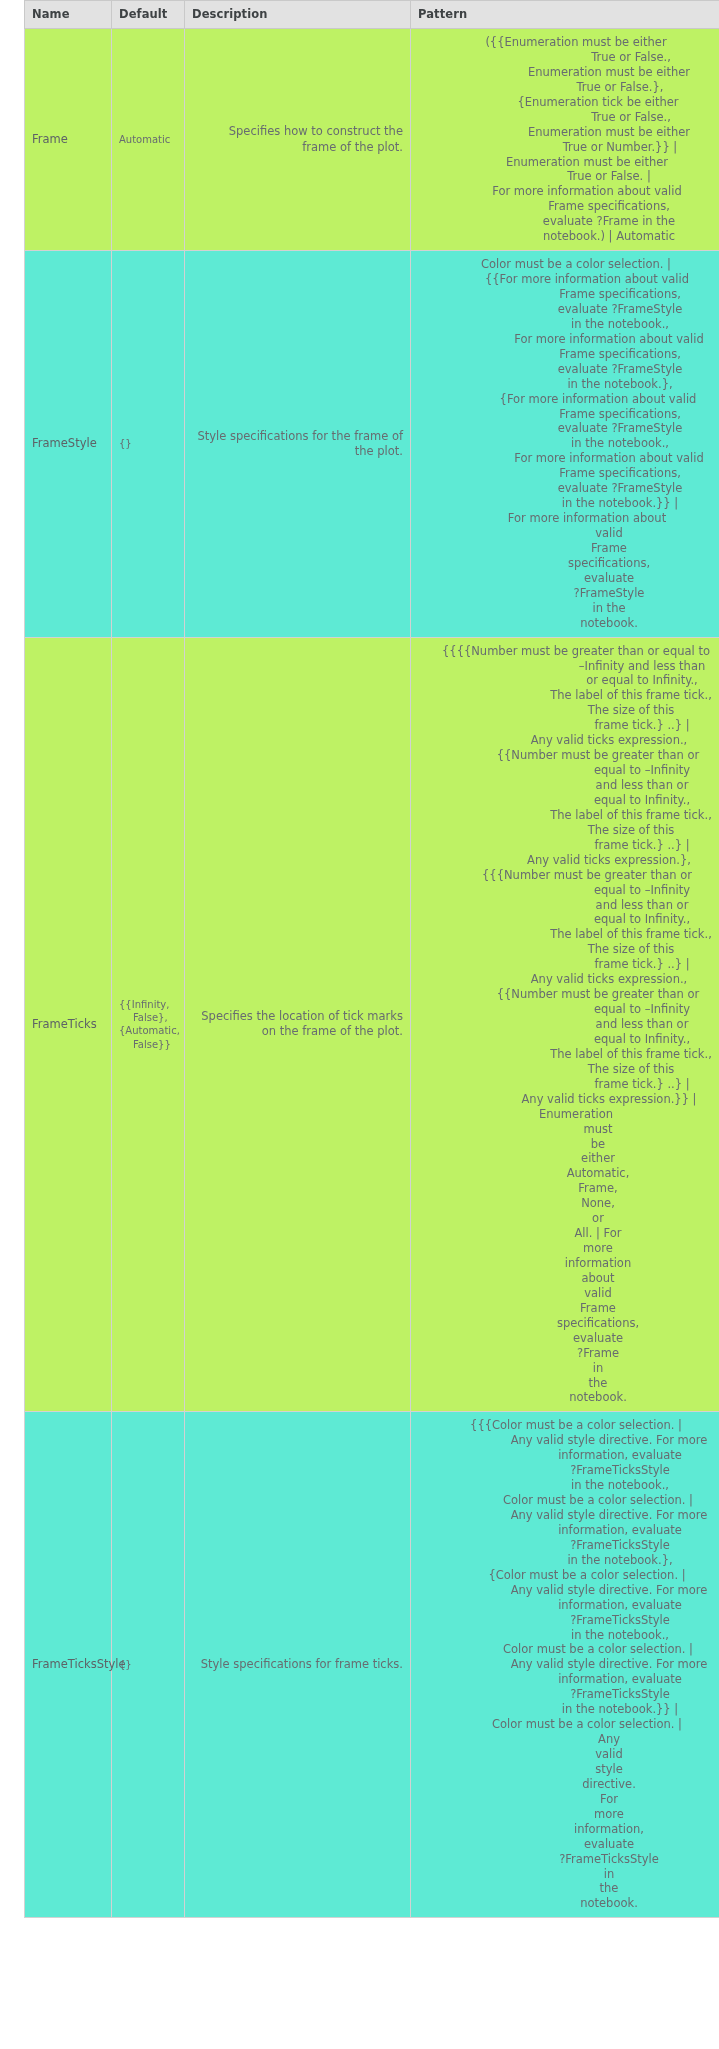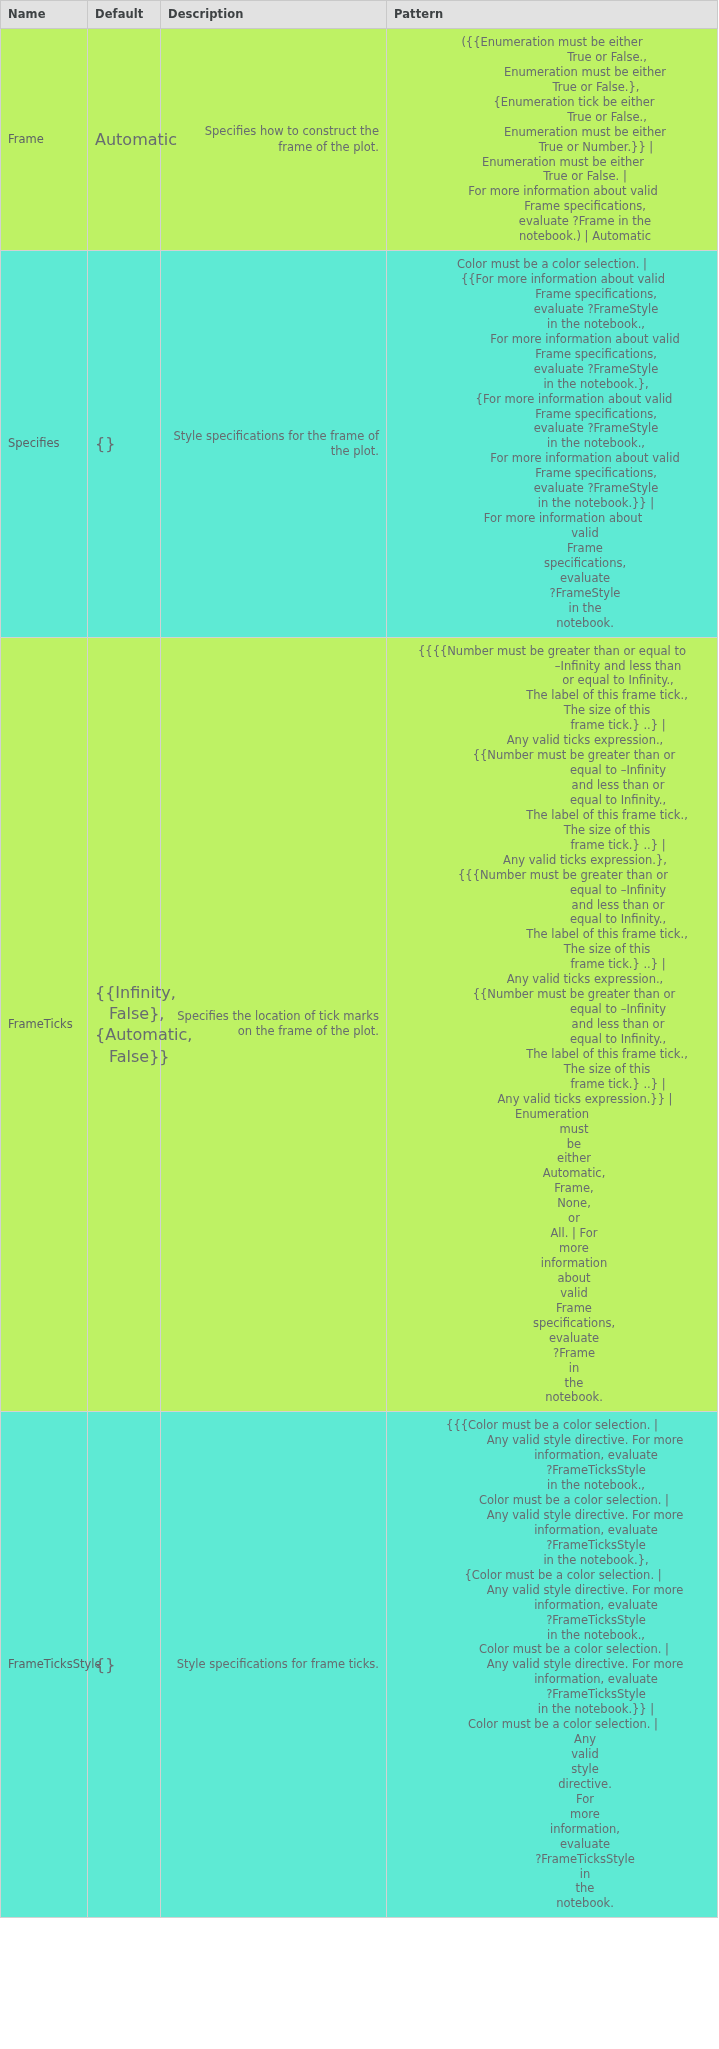--- a/index.html
+++ b/index.html
@@ -9,20 +9,21 @@
     background: #ffffff;
   }
   body {
     font-family: "DejaVu Sans", "Liberation Sans", sans-serif;
     color: #55595c;
     -webkit-font-smoothing: antialiased;
   }
   .page {
     width: 696px;
     position: relative;
+    padding-left: 24px;
   }
   table.options-table {
     width: 717px;
     border-collapse: collapse;
     table-layout: fixed;
     margin: 0;
     border: 1px solid #c9c9c9;
   }
   table.options-table col.c-name    { width: 87px; }
   table.options-table col.c-default { width: 73px; }
@@ -74,21 +75,21 @@
   .pl.i0  { padding-left: 0;    }
   .pl.i1  { padding-left: 22px; }
   .pl.i2  { padding-left: 44px; }
   .pl.i3  { padding-left: 66px; }
   .pl.i4  { padding-left: 88px; }
   .pl.i5  { padding-left: 110px;}
   .pl.i6  { padding-left: 132px;}
   .default-lines .dl {
     display: block;
     white-space: pre;
-    font-size: 16px;
+    font-size: 10px;
   }
   .dl.d1 { padding-left: 0px; }
   .dl.d2 { padding-left: 14px; }
 </style>
 </head>
 <body>
 
 <div class="page">
   <table class="options-table">
     <colgroup>
@@ -123,21 +124,21 @@
               <span class="pl i1">Enumeration must be either</span>
               <span class="pl i3">True or False. |</span>
               <span class="pl i1">For more information about valid</span>
               <span class="pl i3">Frame specifications,</span>
               <span class="pl i3">evaluate ?Frame in the</span>
               <span class="pl i3">notebook.) | Automatic</span>
             </span>
           </td>
         </tr>
         <tr class="row-even">
-          <td class="cell-name">Specifies</td>
+          <td class="cell-name">FrameStyle</td>
           <td class="cell-default"><span class="default-lines"><span class="dl d1">{}</span></span></td>
           <td class="cell-desc">Style specifications for the frame of the plot.</td>
           <td class="cell-pattern">
             <span class="pattern-lines">
               <span class="pl i0">Color must be a color selection. |</span>
               <span class="pl i1">{{For more information about valid</span>
               <span class="pl i4">Frame specifications,</span>
               <span class="pl i4">evaluate ?FrameStyle</span>
               <span class="pl i4">in the notebook.,</span>
               <span class="pl i3">For more information about valid</span>

